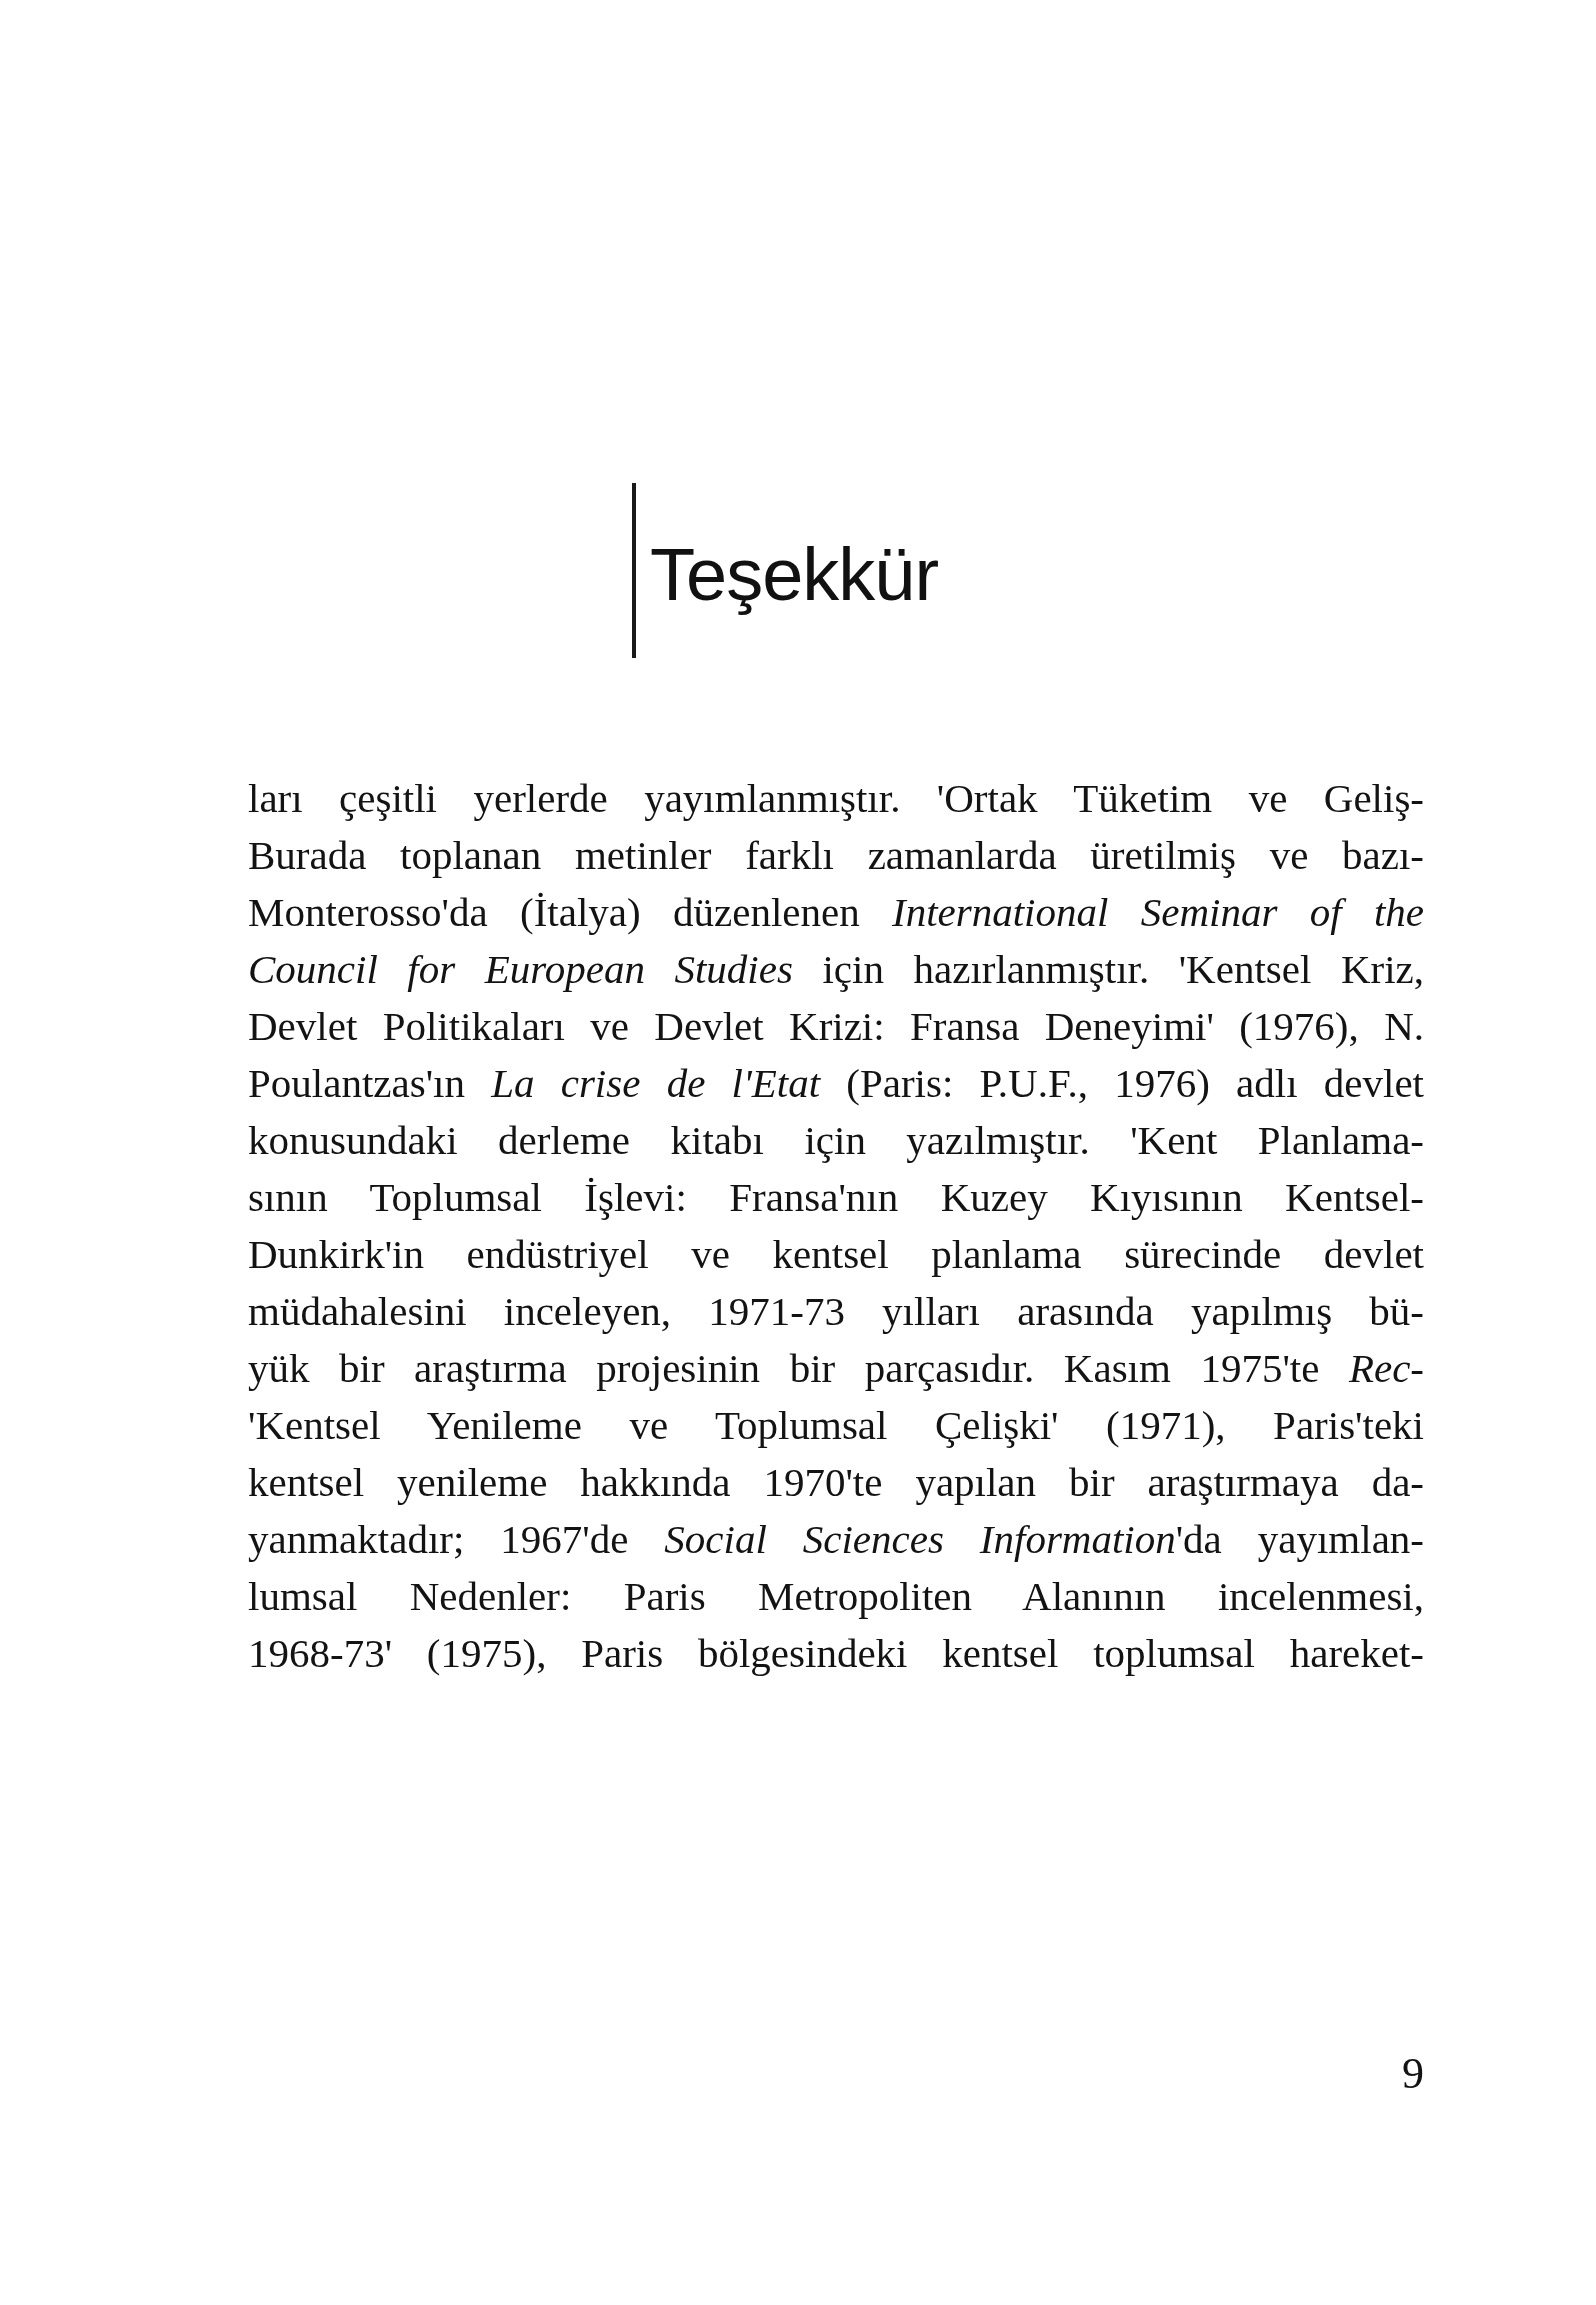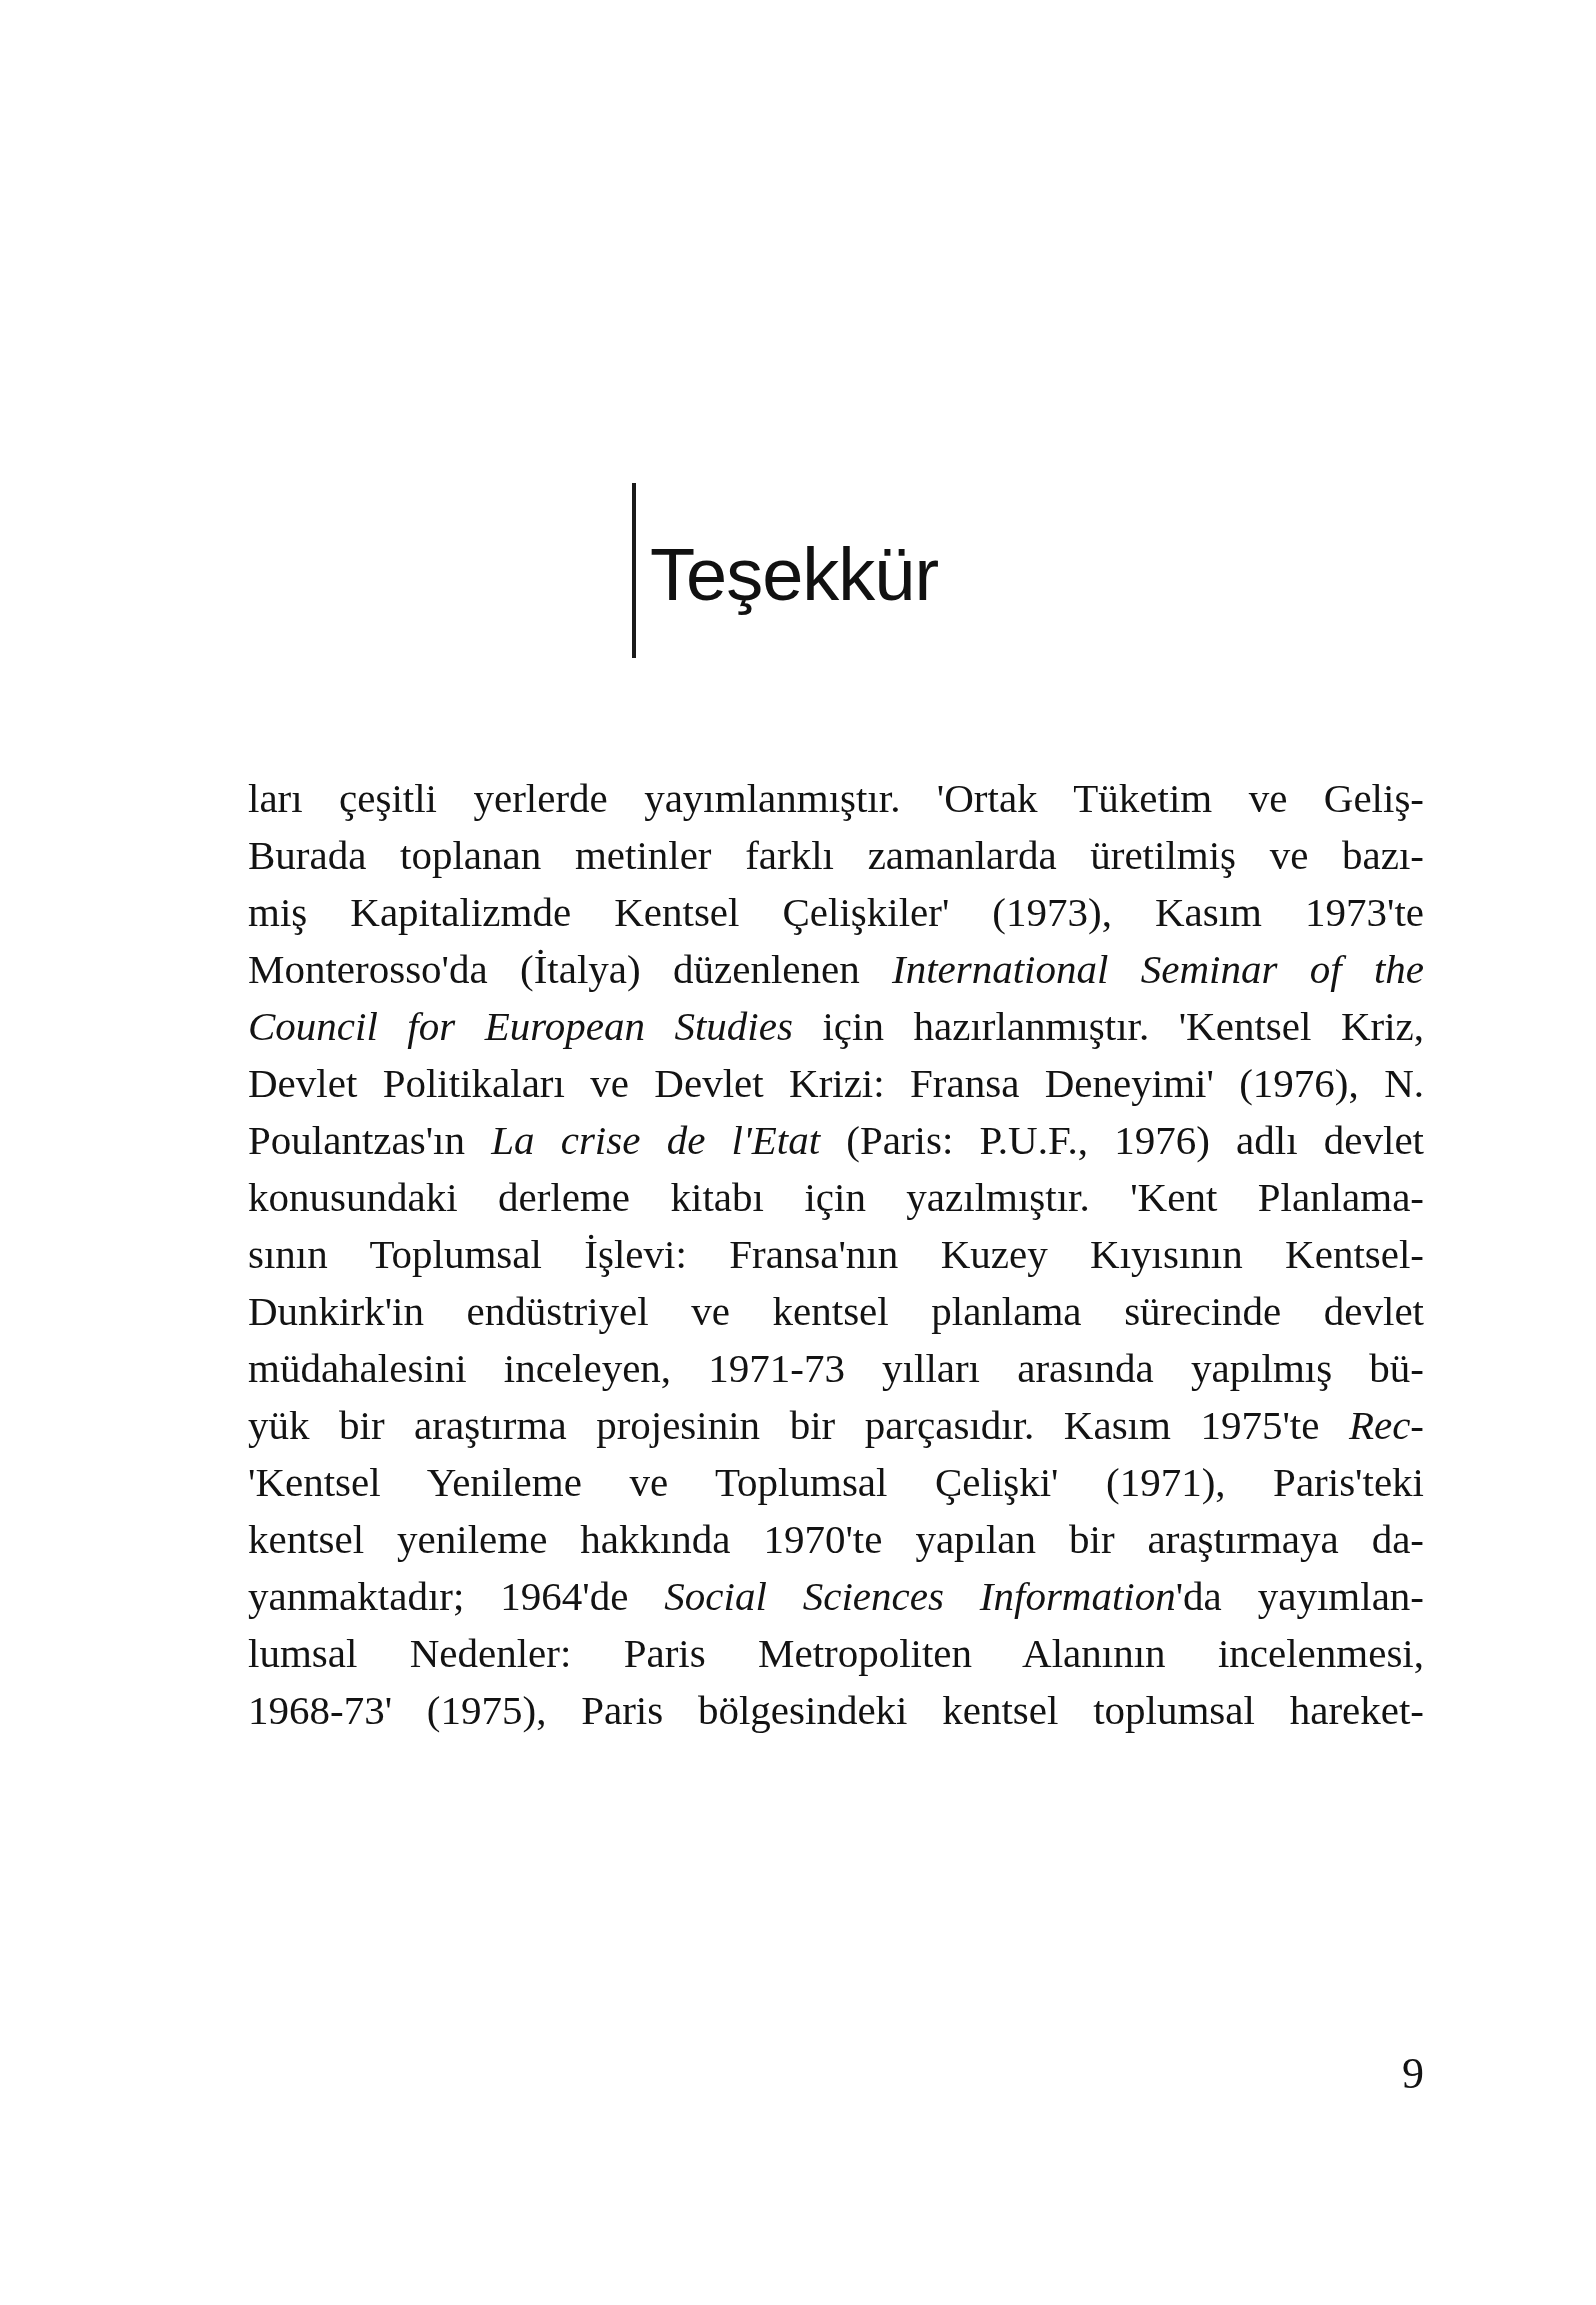--- a/index.html
+++ b/index.html
@@ -75,32 +75,31 @@
 <div class="page">
 
   <div class="title-block">
     <div class="title-bar"></div>
     <h1 class="chapter-title">Teşekkür</h1>
   </div>
 
   <div class="body-text">
       <div class="line"><span>ları çeşitli yerlerde yayımlanmıştır. 'Ortak Tüketim ve Geliş-</span></div>
       <div class="line"><span>Burada toplanan metinler farklı zamanlarda üretilmiş ve bazı-</span></div>
-      <div class="line"><span>miş Kapitalizmde Kentsel Çelişkiler' (1973), Kasım 1973'te</span></div>
       <div class="line"><span>Monterosso'da (İtalya) düzenlenen </span><span class="it">International Seminar of the</span></div>
       <div class="line"><span class="it">Council for European Studies</span><span> için hazırlanmıştır. 'Kentsel Kriz,</span></div>
       <div class="line"><span>Devlet Politikaları ve Devlet Krizi: Fransa Deneyimi' (1976), N.</span></div>
       <div class="line"><span>Poulantzas'ın </span><span class="it">La crise de l'Etat</span><span> (Paris: P.U.F., 1976) adlı devlet</span></div>
       <div class="line"><span>konusundaki derleme kitabı için yazılmıştır. 'Kent Planlama-</span></div>
       <div class="line"><span>sının Toplumsal İşlevi: Fransa'nın Kuzey Kıyısının Kentsel-</span></div>
       <div class="line"><span>Dunkirk'in endüstriyel ve kentsel planlama sürecinde devlet</span></div>
       <div class="line"><span>müdahalesini inceleyen, 1971-73 yılları arasında yapılmış bü-</span></div>
       <div class="line"><span>yük bir araştırma projesinin bir parçasıdır. Kasım 1975'te </span><span class="it">Rec-</span></div>
       <div class="line"><span>'Kentsel Yenileme ve Toplumsal Çelişki' (1971), Paris'teki</span></div>
       <div class="line"><span>kentsel yenileme hakkında 1970'te yapılan bir araştırmaya da-</span></div>
-      <div class="line"><span>yanmaktadır; 1964'de </span><span class="it">Social Sciences Information</span><span>'da yayımlan-</span></div>
+      <div class="line"><span>yanmaktadır; 1967'de </span><span class="it">Social Sciences Information</span><span>'da yayımlan-</span></div>
       <div class="line"><span>lumsal Nedenler: Paris Metropoliten Alanının incelenmesi,</span></div>
       <div class="line"><span>1968-73' (1975), Paris bölgesindeki kentsel toplumsal hareket-</span></div>
     </div>
 
   <div class="page-number">9</div>
 
 </div>
 
 </body></html>

